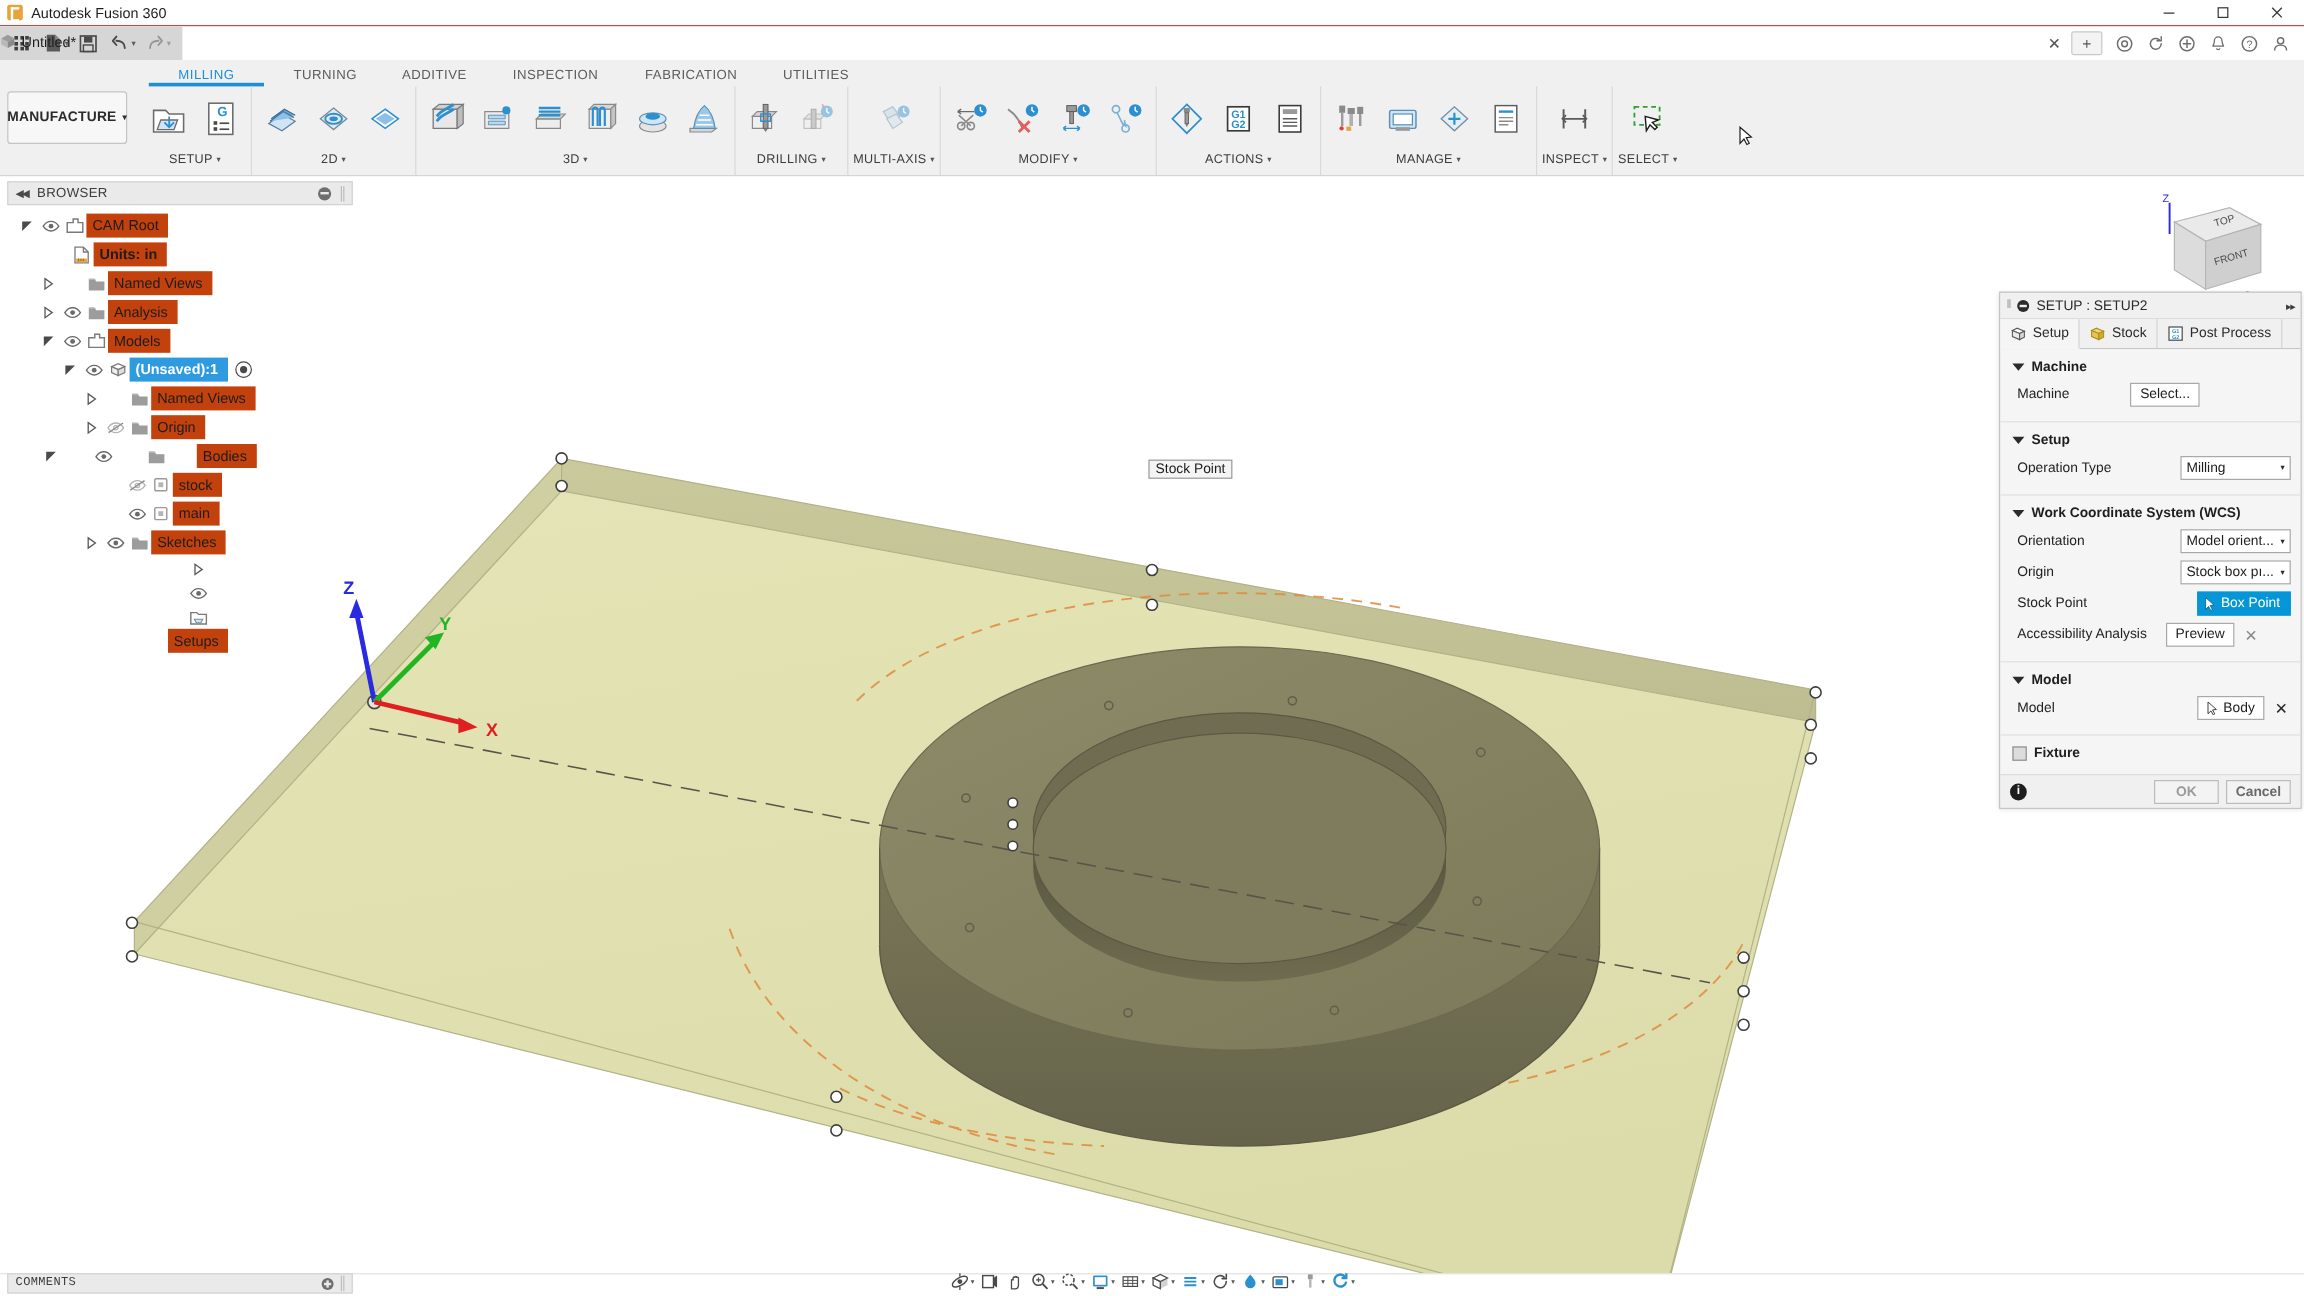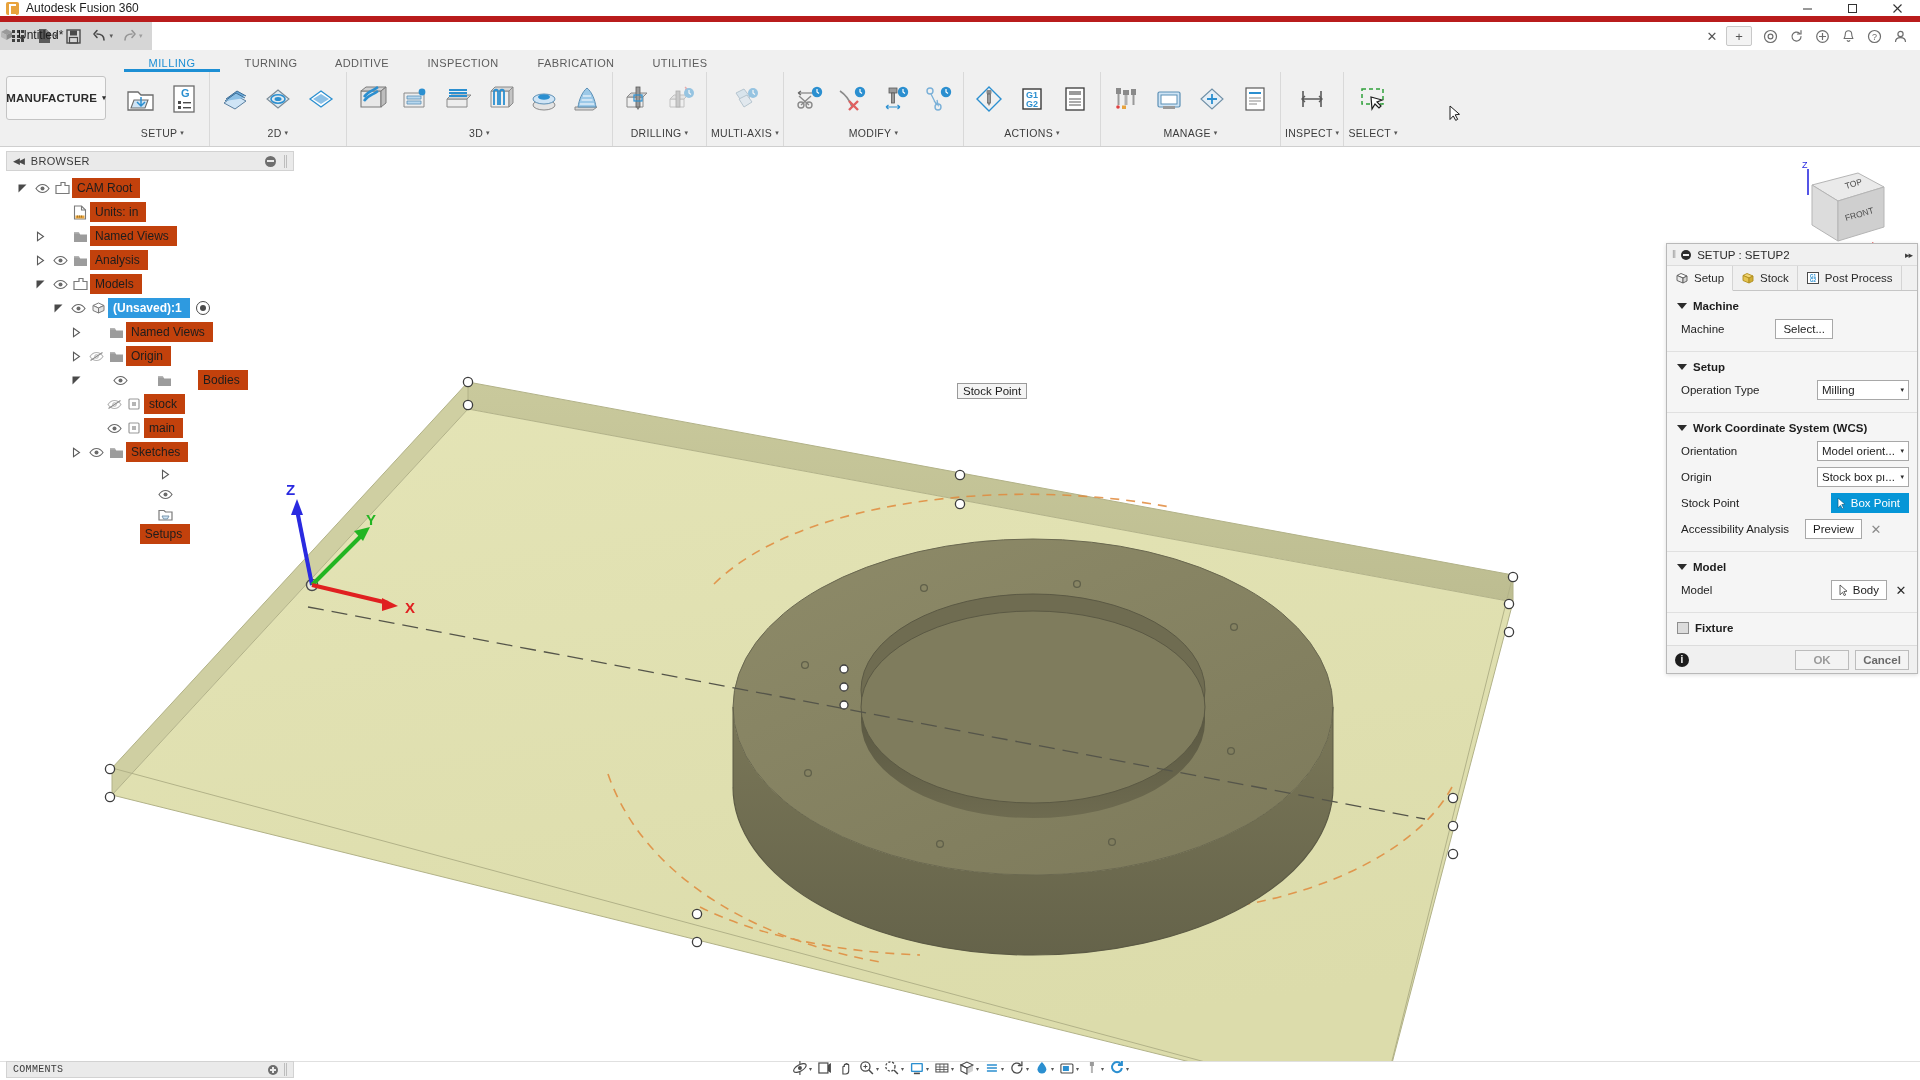--- a/index.html
+++ b/index.html
@@ -8,21 +8,21 @@
   body {
     font-family: "Liberation Sans", sans-serif;
     font-size: 12px;
     color:#1a1a1a;
     background:#ffffff;
   }
   .app { position:relative; width:1920px; height:1080px; display:flex; flex-direction:column; }
 
   
   .titlebar {
-    height:22px; background:#ffffff; border-bottom:6px solid #b91c1c;
+    height:22px; background:#ffffff; border-bottom:1px solid #b91c1c;
     display:flex; align-items:center; padding-left:6px; flex:0 0 22px;
   }
   .tb-logo {
     width:13px; height:13px; background:#e8a33d; border-radius:2px;
     position:relative; margin-right:7px; flex:0 0 13px;
   }
   .tb-logo::after{
     content:""; position:absolute; left:3px; top:2px; width:5px; height:8px;
     border-left:2px solid #fff; border-bottom:2px solid #fff; border-top:2px solid #fff;
   }
@@ -831,21 +831,21 @@
                 <circle cx="7.5" cy="5.5" r="2" fill="#6a6a6a"></circle>
               </svg>
             </span>
             <span class="ticon">
               <svg width="15" height="14" viewBox="0 0 15 14">
                 <path d="M1 4.5h5v-3h4v3h4v8H1z" fill="none" stroke="#7a7a7a" stroke-width="1.2"></path>
               </svg>
             </span>
             <span class="tlabel">CAM Root</span>
           </div>
-          <div class="tnode" style="padding-left: 30px;">
+          <div class="tnode" style="padding-left: 18px; font-weight: bold;">
             <span class="tw"></span>
             <span class="eye"></span>
             <span class="ticon">
               <svg width="14" height="15" viewBox="0 0 14 15">
                 <path d="M1.5 1h7l4 4v9h-11z" fill="#fff" stroke="#7a7a7a" stroke-width="1.1"></path>
                 <path d="M8.5 1v4h4" fill="none" stroke="#7a7a7a" stroke-width="1.1"></path>
                 <rect x="2.5" y="10.5" width="9" height="3" fill="#e8a33d"></rect>
                 <path d="M4.5 10.5v2M6.5 10.5v2M8.5 10.5v2" stroke="#8a6a20" stroke-width=".8"></path>
               </svg>
             </span>
@@ -958,21 +958,21 @@
               </svg>
             </span>
             <span class="ticon">
               <svg width="15" height="13" viewBox="0 0 15 13">
                 <path d="M1 3h5l1.3 1.5H14V12H1z" fill="#9c9c9c"></path>
                 <path d="M1 2h4.6L7 3.4H1z" fill="#b5b5b5"></path>
               </svg>
             </span>
             <span class="tlabel">Origin</span>
           </div>
-          <div class="tnode" style="padding-left: 66px; gap: 24px;">
+          <div class="tnode" style="padding-left: 32px; gap: 24px;">
             <span class="tw">
               <svg width="11" height="11" viewBox="0 0 11 11">
                 <path d="M1.5 1.5h8l-8 8z" fill="#4a4a4a"></path>
               </svg>
             </span>
             <span class="eye">
               <svg width="15" height="11" viewBox="0 0 15 11">
                 <path d="M1 5.5C3 2.5 5 1.5 7.5 1.5S12 2.5 14 5.5c-2 3-4 4-6.5 4S3 8.5 1 5.5z" fill="none" stroke="#6a6a6a" stroke-width="1.2"></path>
                 <circle cx="7.5" cy="5.5" r="2" fill="#6a6a6a"></circle>
               </svg>

